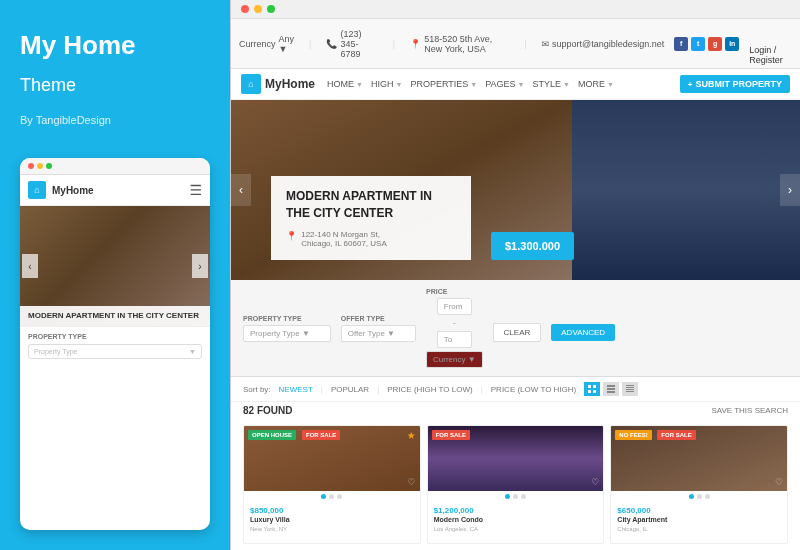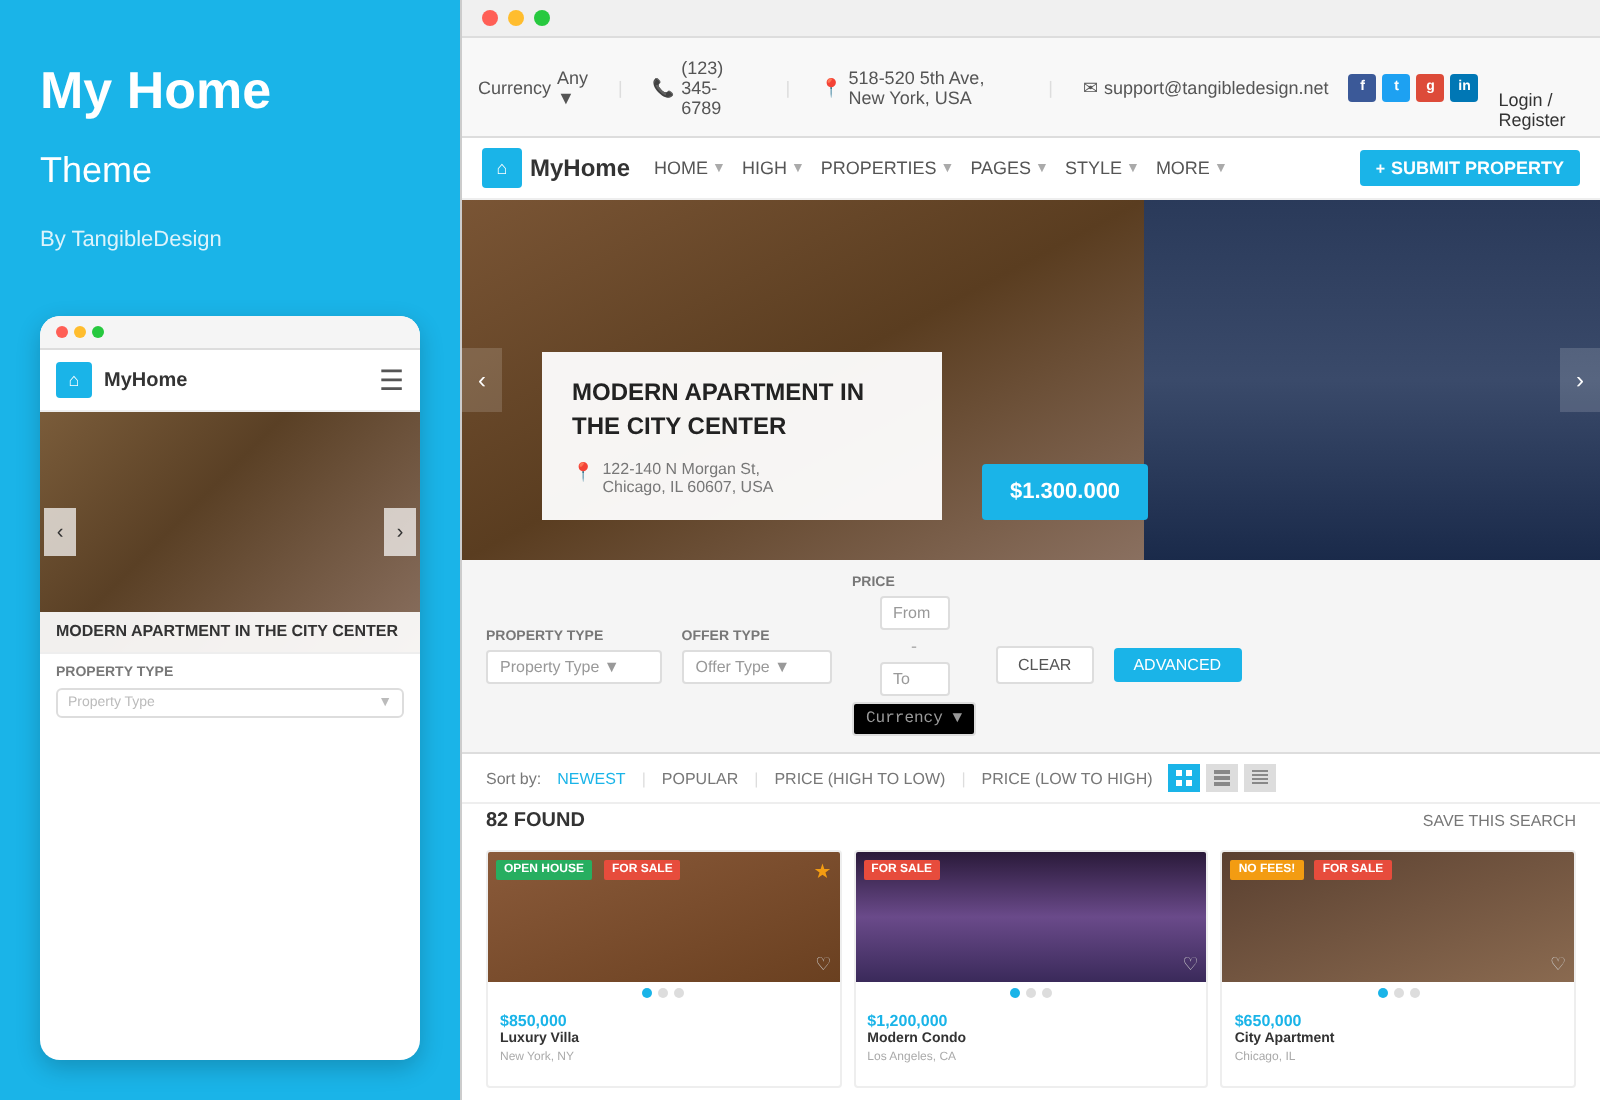--- a/index.html
+++ b/index.html
@@ -428,26 +428,25 @@
       background: white;
       padding: 3px 6px;
       font-size: 8px;
       width: 35px;
       border-radius: 2px;
       color: #999;
     }
     .price-sep { font-size: 9px; color: #aaa; }
     .currency-select {
       border: 1px solid #ddd;
-      background: #000000;
+      background: #7f1d1d;
       padding: 3px 6px;
       font-size: 8px;
       color: #999;
       border-radius: 2px;
-      font-family: Liberation Mono, monospace;
     }
     .search-btn-clear {
       background: white;
       border: 1px solid #ddd;
       padding: 4px 10px;
       font-size: 8px;
       color: #555;
       border-radius: 2px;
       cursor: pointer;
       margin-top: 8px;

